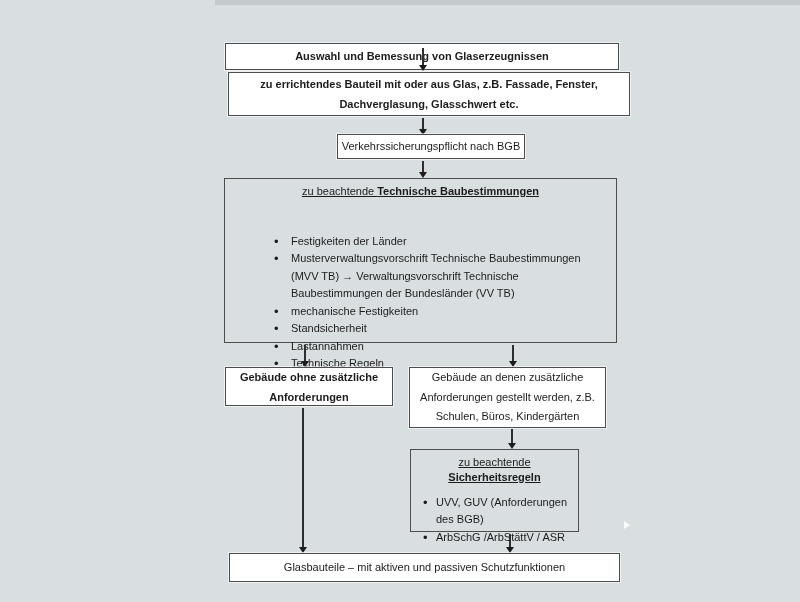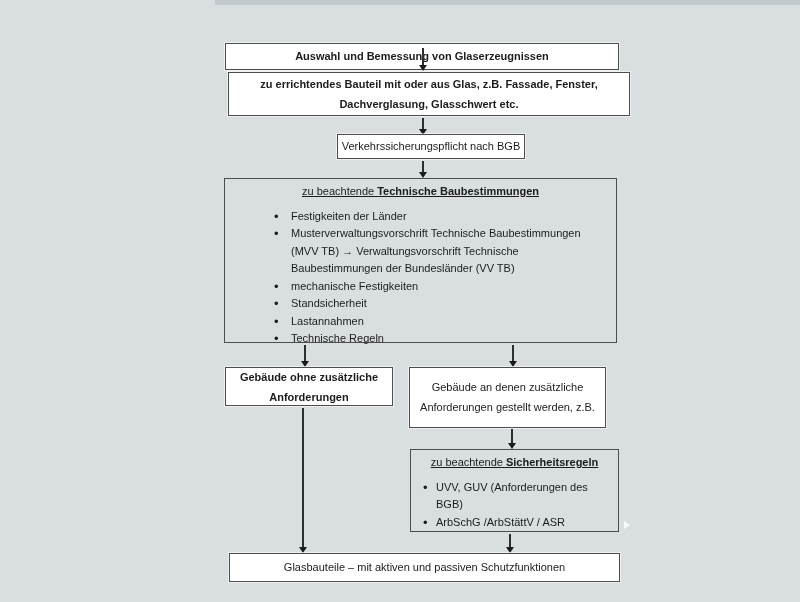--- a/index.html
+++ b/index.html
@@ -57,21 +57,21 @@
   </div>
 
   <div class="vline arrow" style="left:422px;top:118px;height:11px;"></div>
 
   <div class="box white" style="left:337px;top:134px;width:188px;height:25px;">
     <div>Verkehrssicherungspflicht nach BGB</div>
   </div>
 
   <div class="vline arrow" style="left:422px;top:161px;height:11px;"></div>
 
-  <div class="box clear" style="left:224px;top:178px;width:393px;height:165px;justify-content:flex-start;">
+  <div class="box clear" style="left:224px;top:178px;width:393px;height:165px;justify-content:flex-start;gap:25px;">
     <div class="heading">
       <span>zu beachtende </span><span class="bold">Technische Baubestimmungen</span>
     </div>
     <ul class="bullets tech-bullets">
       <li>Festigkeiten der Länder</li>
       <li>Musterverwaltungsvorschrift Technische Baubestimmungen (MVV TB) → Verwaltungsvorschrift Technische Baubestimmungen der Bundesländer (VV TB)</li>
       <li>mechanische Festigkeiten</li>
       <li>Standsicherheit</li>
       <li>Lastannahmen</li>
       <li>Technische Regeln</li>
@@ -82,26 +82,27 @@
   <div class="vline arrow" style="left:512px;top:345px;height:16px;"></div>
 
   <div class="box white line2" style="left:225px;top:367px;width:168px;height:39px;">
     <div>Gebäude ohne zusätzliche</div>
     <div>Anforderungen</div>
   </div>
 
   <div class="box white line3" style="left:409px;top:367px;width:197px;height:61px;">
     <div>Gebäude an denen zusätzliche</div>
     <div>Anforderungen gestellt werden, z.B.</div>
+    <div>Schulen, Büros, Kindergärten</div>
   </div>
 
   <div class="vline arrow" style="left:302px;top:408px;height:139px;"></div>
   <div class="vline arrow" style="left:511px;top:429px;height:14px;"></div>
 
-  <div class="box clear" style="left:410px;top:449px;width:209px;height:83px;justify-content:flex-start;">
+  <div class="box clear" style="left:410px;top:449px;width:169px;height:83px;justify-content:flex-start;">
     <div class="heading">
       <span>zu beachtende </span><span class="bold">Sicherheitsregeln</span>
     </div>
     <ul class="bullets safety-bullets">
       <li>UVV, GUV (Anforderungen des BGB)</li>
       <li>ArbSchG /ArbStättV / ASR</li>
     </ul>
   </div>
 
   <div class="play-artifact"></div>

